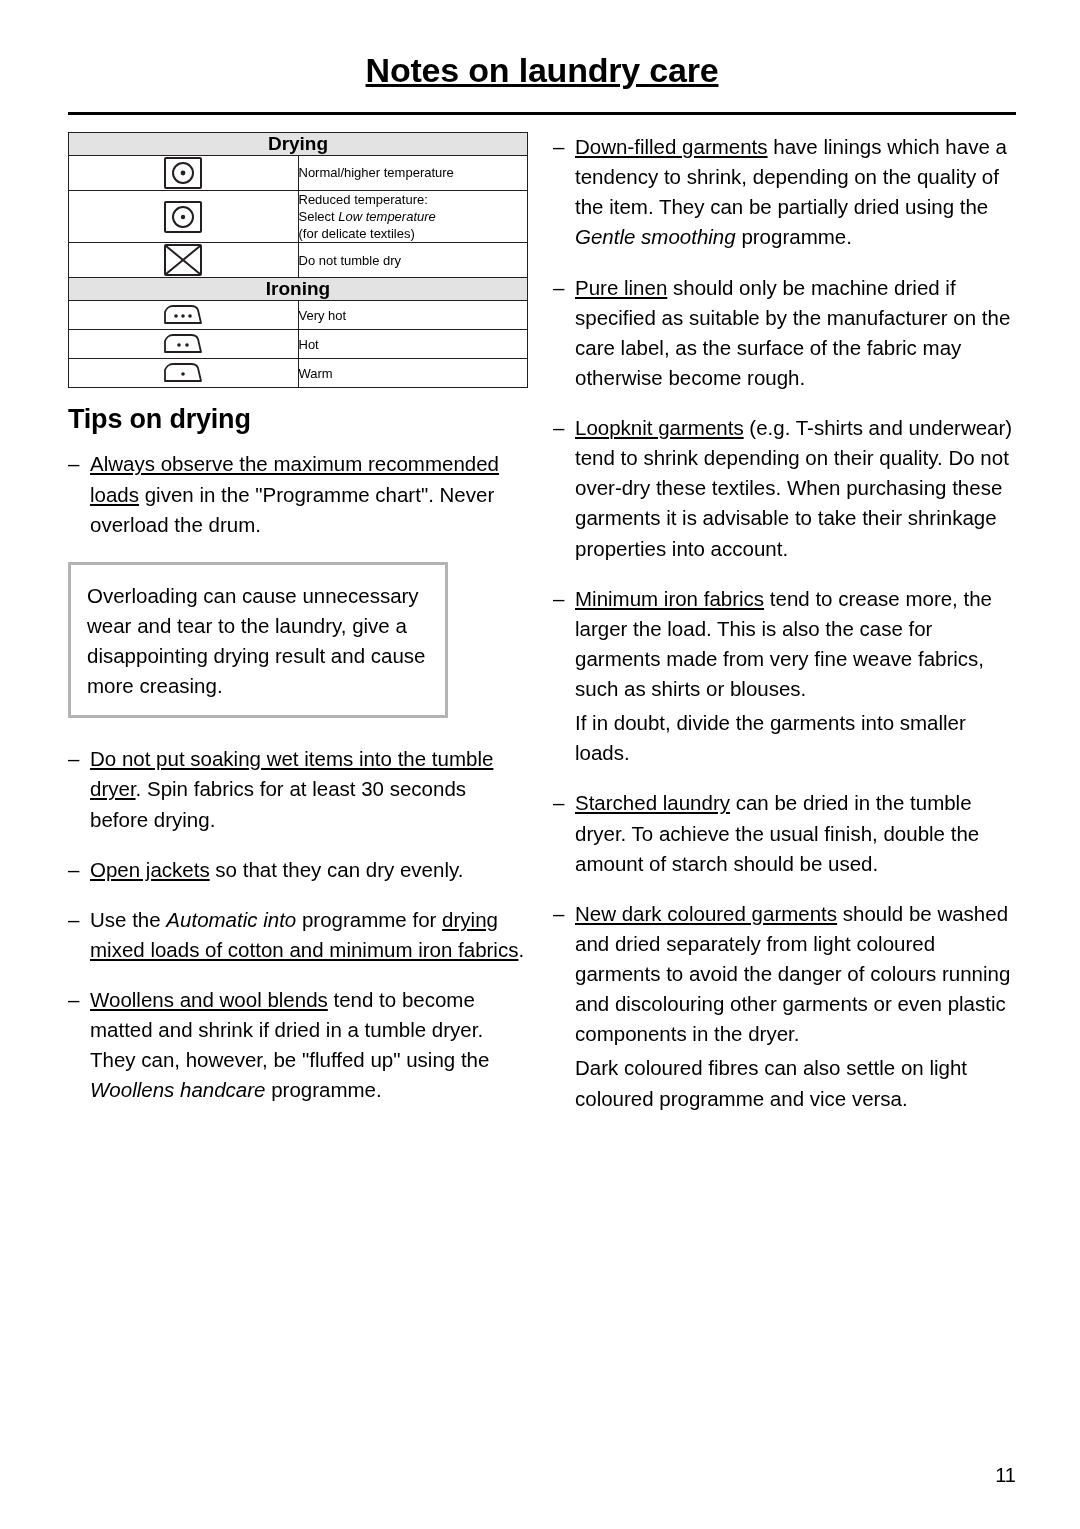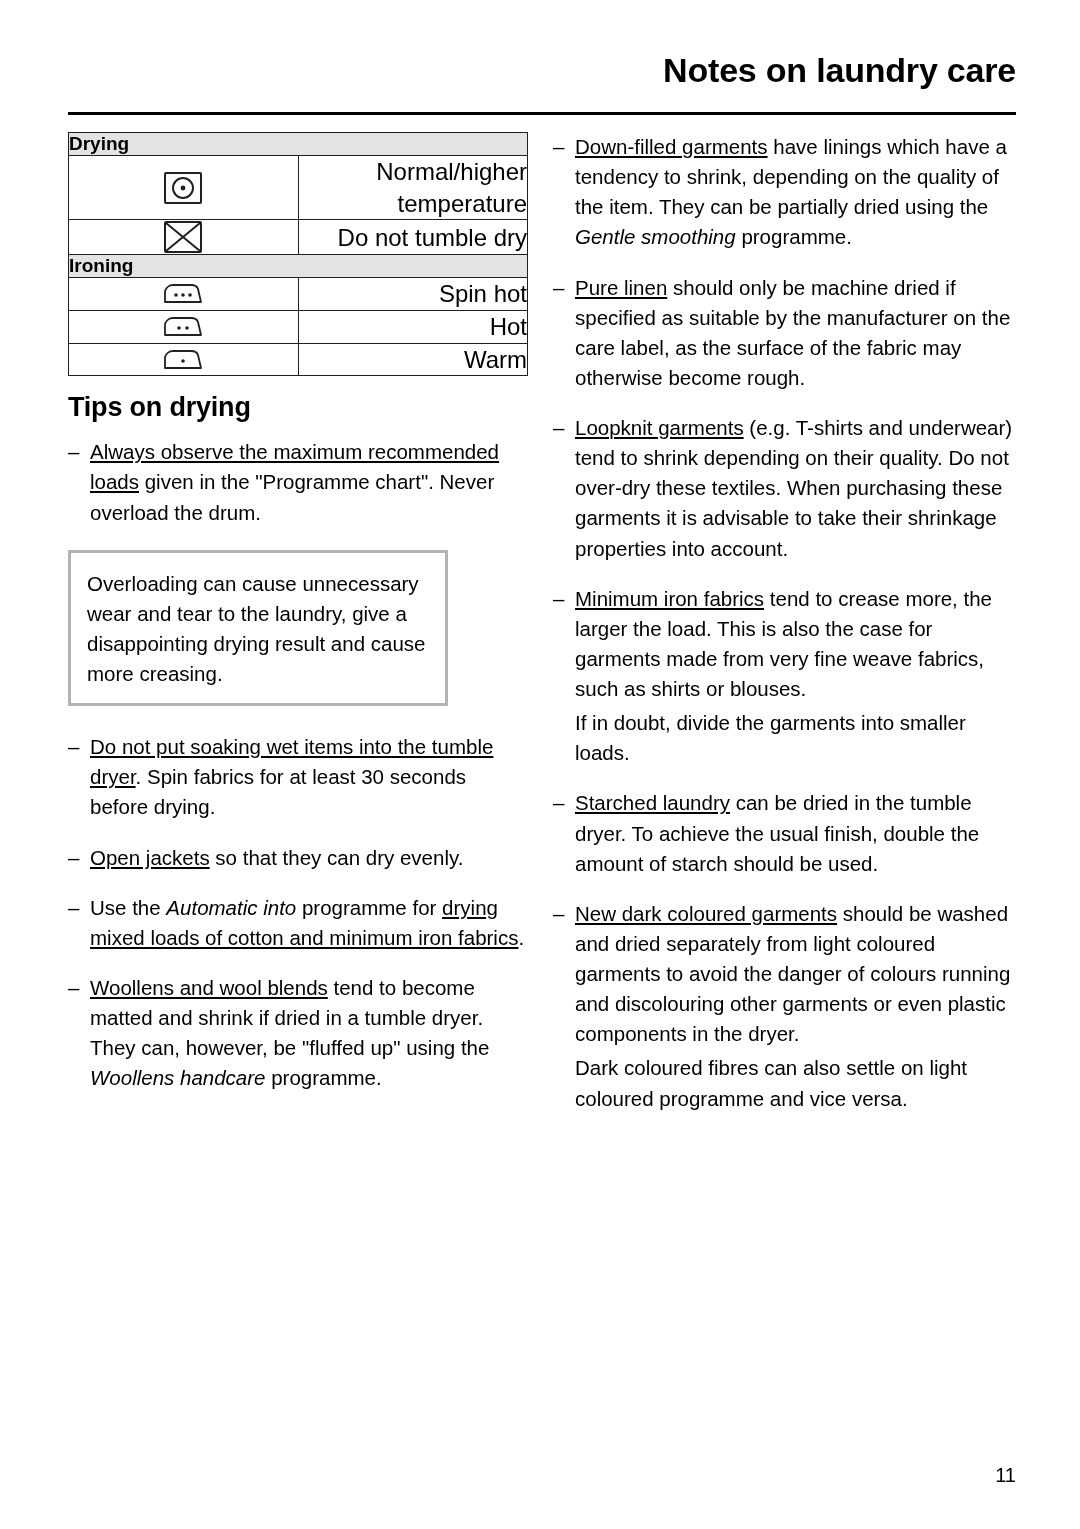--- a/index.html
+++ b/index.html
@@ -21,21 +21,22 @@
     width: 1080px;
     height: 1529px;
   }
 
   
   .doc-header {
     position: absolute;
     left: 68px;
     top: 52px;
     width: 948px;
-    text-align: right;
+    text-align: center;
+    text-decoration: underline;
   }
   .doc-header .title {
     font-size: 34px;
     font-weight: bold;
     letter-spacing: -0.2px;
     line-height: 1.1;
   }
   .header-rule {
     position: absolute;
     left: 68px;
@@ -75,32 +76,31 @@
   table.symbols td, table.symbols th {
     border: 1px solid #231f20;
     padding: 0;
     vertical-align: middle;
   }
   .sym-head td {
     background: #e3e3e3;
     font-size: 19px;
     font-weight: bold;
     padding: 6px 0 6px 12px;
-    text-align: left;
+    text-align: center;
   }
   td.sym-cell {
     width: 70px;
     text-align: center;
     padding: 5px 0;
   }
   td.sym-text {
-    font-size: 24px;
+    font-size: 13px;
     padding: 6px 0 6px 12px;
     line-height: 1.32;
-    text-align: right;
   }
   .ital { font-style: italic; }
 
   
   .symbol { display: block; margin: 0 auto; }
 
   
   .bullet {
     display: flex;
     margin: 0 0 20px 0;
@@ -162,20 +162,34 @@
         <td class="sym-cell">
           <svg class="symbol" width="40" height="34" viewBox="0 0 40 34">
             <rect x="2" y="2" width="36" height="30" rx="1" fill="none" stroke="#231f20" stroke-width="2"></rect>
             <circle cx="20" cy="17" r="10" fill="none" stroke="#231f20" stroke-width="2"></circle>
             <circle cx="20" cy="17" r="2.4" fill="#231f20"></circle>
           </svg>
         </td>
         <td class="sym-text">Normal/higher temperature</td>
       </tr>
 
+      <tr>
+        <td class="sym-cell">
+          <svg class="symbol" width="40" height="34" viewBox="0 0 40 34">
+            <rect x="2" y="2" width="36" height="30" rx="1" fill="none" stroke="#231f20" stroke-width="2"></rect>
+            <circle cx="20" cy="17" r="10" fill="none" stroke="#231f20" stroke-width="2"></circle>
+            <circle cx="20" cy="17" r="2.2" fill="#231f20"></circle>
+          </svg>
+        </td>
+        <td class="sym-text">
+          <span>Reduced temperature:</span><br>
+          <span>Select </span><span class="ital">Low temperature</span><br>
+          <span>(for delicate textiles)</span>
+        </td>
+      </tr>
 
       <tr>
         <td class="sym-cell">
           <svg class="symbol" width="40" height="34" viewBox="0 0 40 34">
             <rect x="2" y="2" width="36" height="30" rx="1" fill="none" stroke="#231f20" stroke-width="2"></rect>
             <line x1="3" y1="3" x2="37" y2="31" stroke="#231f20" stroke-width="2"></line>
             <line x1="37" y1="3" x2="3" y2="31" stroke="#231f20" stroke-width="2"></line>
           </svg>
         </td>
         <td class="sym-text">Do not tumble dry</td>
@@ -187,21 +201,21 @@
 
       <tr>
         <td class="sym-cell">
           <svg class="symbol" width="46" height="28" viewBox="0 0 46 28">
             <path d="M5 22 L41 22 L38 9 C37 6 35 5 31 5 L13 5 C9 5 6 8 5 11 Z" fill="none" stroke="#231f20" stroke-width="1.8" stroke-linejoin="round"></path>
             <circle cx="16" cy="15" r="1.8" fill="#231f20"></circle>
             <circle cx="23" cy="15" r="1.8" fill="#231f20"></circle>
             <circle cx="30" cy="15" r="1.8" fill="#231f20"></circle>
           </svg>
         </td>
-        <td class="sym-text">Spin hot</td>
+        <td class="sym-text">Very hot</td>
       </tr>
 
       <tr>
         <td class="sym-cell">
           <svg class="symbol" width="46" height="28" viewBox="0 0 46 28">
             <path d="M5 22 L41 22 L38 9 C37 6 35 5 31 5 L13 5 C9 5 6 8 5 11 Z" fill="none" stroke="#231f20" stroke-width="1.8" stroke-linejoin="round"></path>
             <circle cx="19" cy="15" r="1.8" fill="#231f20"></circle>
             <circle cx="27" cy="15" r="1.8" fill="#231f20"></circle>
           </svg>
         </td>

